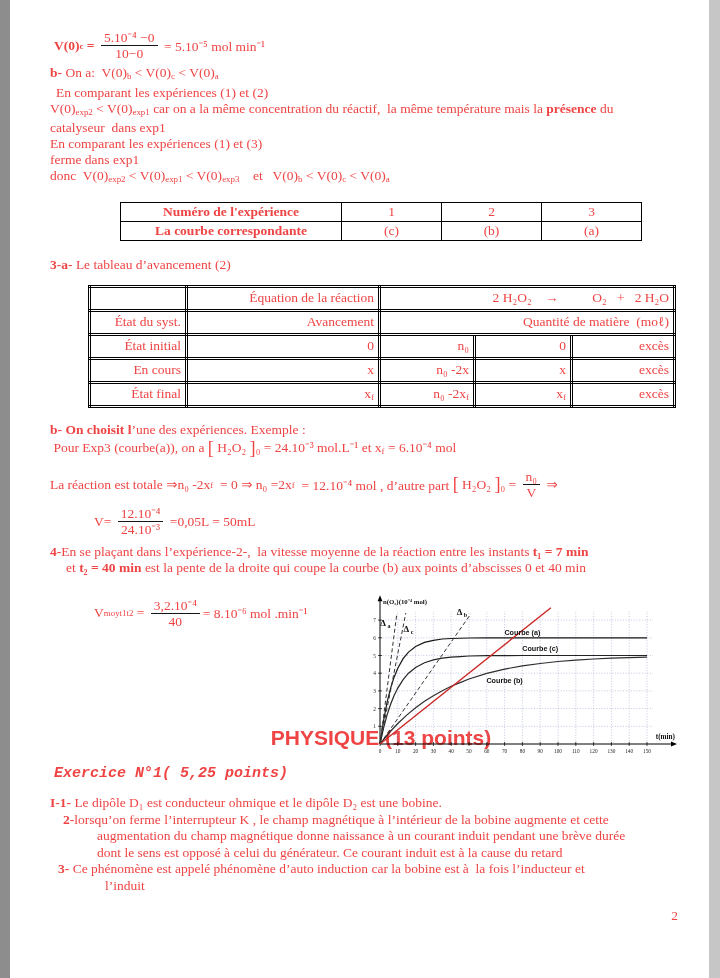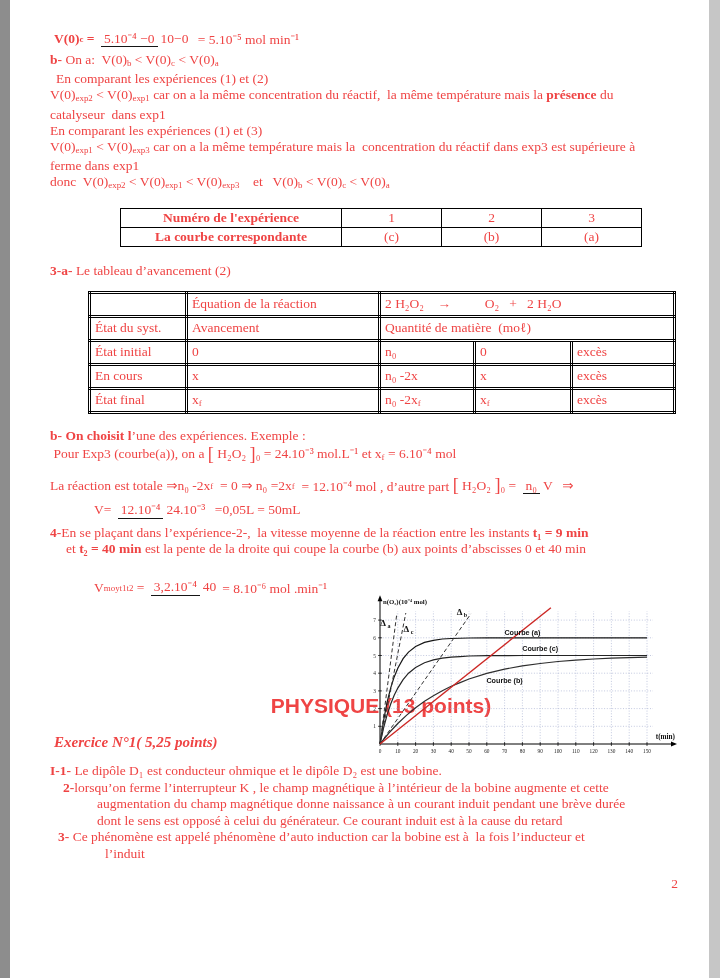--- a/index.html
+++ b/index.html
@@ -5,60 +5,59 @@
   html,body{margin:0;padding:0;background:#ffffff;}
   .page{position:relative;width:720px;height:978px;background:#ffffff;overflow:hidden;
         font-family:"Liberation Serif",serif;font-size:13.5px;color:#ef4444;}
   .edge-l{position:absolute;left:0;top:0;width:10px;height:978px;background:#8d8d8d;}
   .edge-r{position:absolute;right:0;top:0;width:11px;height:978px;background:#c6c6c6;}
   .content{position:absolute;left:50px;top:30px;width:662px;}
   .line{white-space:pre;line-height:16px;margin:0;}
   .s-b{font-weight:bold;}
   .s-sub{font-size:0.66em;vertical-align:-0.28em;}
   .s-lg{font-size:1.35em;vertical-align:-0.1em;}
-  .frac{display:inline-flex;flex-direction:row;text-align:center;vertical-align:middle;
+  .frac{display:inline-flex;flex-direction:column;text-align:center;vertical-align:middle;
         line-height:1.12;margin:0 3px;}
   .frac .fn{border-bottom:1.2px solid #151515;padding:0 3px;}
   .frac .fd{padding:0 3px;}
   .fline{white-space:pre;margin:0;display:flex;align-items:center;}
   
   table.t1{border-collapse:collapse;margin:14px 0 0 70px;}
   table.t1 td{border:1.5px solid #000;text-align:center;padding:0 4px;height:18px;white-space:pre;}
   table.t1 td.c0{width:212px;} table.t1 td.cn{width:91px;}
   
   table.t2{border-collapse:collapse;margin:12px 0 0 38px;}
-  table.t2 td{border:3px double #000;text-align:left;padding:1px 4px;height:19px;white-space:pre;}
+  table.t2 td{border:3px double #000;text-align:right;padding:1px 4px;height:19px;white-space:pre;}
   table.t2 td.c0{width:86px;font-family:Liberation Serif, serif;} table.t2 td.c1{width:182px;}
   table.t2 td.c2{width:84px;} table.t2 td.c3{width:86px;} table.t2 td.c4{width:92px;}
   .mt8{margin-top:8px;} .mt14{margin-top:14px;} .mt16{margin-top:16px;} .mt6{margin-top:6px;}
   .in1{margin-left:6px;} .in2{margin-left:16px;} .in3{margin-left:44px;}
   .chart{position:absolute;left:370px;top:586px;width:340px;height:180px;}
   .chart svg{width:100%;height:100%;}
   .h-phys{font-family:"Liberation Sans",sans-serif;font-weight:bold;font-size:21px;
           text-align:center;margin-top:96px;line-height:26px;}
-  .h-ex{font-weight:bold;font-style:italic;font-size:15px;line-height:18px;margin-top:4px;margin-left:4px;}
+  .h-ex{font-weight:bold;font-style:italic;font-size:15px;line-height:18px;margin-top:4px;margin-left:4px;font-family:Liberation Mono, monospace;}
   .pline{white-space:pre;line-height:16.5px;margin:0;}
   .pagenum{text-align:right;padding-right:34px;margin-top:14px;line-height:16px;}
 </style>
 </head>
 <body>
 
 <div class="page">
   <div class="edge-l"></div>
   <div class="edge-r"></div>
 
   <div class="content">
 
     <div class="fline" style="margin-left:4px"><span class="s-b">V(0)</span><span class="s-b s-sub">c</span><span class="s-b"> = </span><span class="frac"><span class="fn">5.10⁻⁴ −0</span><span class="fd">10−0</span></span> = 5.10⁻⁵ mol min⁻¹</div>
     <p class="line" style="margin-top:4px"><span class="s-b">b- </span>On a:  V(0)<span class="s-sub">b</span> &lt; V(0)<span class="s-sub">c</span> &lt; V(0)<span class="s-sub">a</span></p>
     <p class="line in1">En comparant les expériences (1) et (2)</p>
     <p class="line">V(0)<span class="s-sub">exp2</span> &lt; V(0)<span class="s-sub">exp1</span> car on a la même concentration du réactif,  la même température mais la <span class="s-b">présence</span> du</p>
     <p class="line">catalyseur  dans exp1</p>
     <p class="line">En comparant les expériences (1) et (3)</p>
-    <p class="line">V(0)<span class="s-sub">exp1</span> &lt; V(0)<span class="s-sub">exp3</span> car on a la même température mais la  concentration du réactif dans exp3 est supérieure à</p>
     <p class="line">ferme dans exp1</p>
     <p class="line">donc  V(0)<span class="s-sub">exp2</span> &lt; V(0)<span class="s-sub">exp1</span> &lt; V(0)<span class="s-sub">exp3</span>    et   V(0)<span class="s-sub">b</span> &lt; V(0)<span class="s-sub">c</span> &lt; V(0)<span class="s-sub">a</span></p>
 
     <table class="t1">
       <tbody>
           <tr>
         <td class="c0"><span class="s-b">Numéro de l'expérience</span></td>
         <td class="cn">1</td>
         <td class="cn">2</td>
         <td class="cn">3</td>
@@ -107,21 +106,21 @@
         <td class="c3">x<span class="s-sub">f</span></td>
         <td class="c4">excès</td>
       </tr>
     </tbody>
       </table>
 
     <p class="line mt14"><span class="s-b">b- On choisit l</span>’une des expériences. Exemple :</p>
     <p class="line" style="line-height:19px"> Pour Exp3 (courbe(a)), on a <span class="s-lg">[</span> H₂O₂ <span class="s-lg">]</span>₀ = 24.10⁻³ mol.L⁻¹ et x<span class="s-sub">f</span> = 6.10⁻⁴ mol</p>
     <div class="fline mt8">La réaction est totale ⇒n₀ -2x<span class="s-sub">f</span>  = 0 ⇒ n₀ =2x<span class="s-sub">f</span>  = 12.10⁻⁴ mol , d’autre part <span class="s-lg">[</span> H₂O₂ <span class="s-lg">]</span>₀ = <span class="frac"><span class="fn">n₀</span><span class="fd">V</span></span> ⇒</div>
     <div class="fline mt6 in3">V= <span class="frac"><span class="fn">12.10⁻⁴</span><span class="fd">24.10⁻³</span></span> =0,05L = 50mL</div>
-    <p class="line mt6"><span class="s-b">4-</span>En se plaçant dans l’expérience-2-,  la vitesse moyenne de la réaction entre les instants <span class="s-b">t₁ = 9 min</span></p>
+    <p class="line mt6"><span class="s-b">4-</span>En se plaçant dans l’expérience-2-,  la vitesse moyenne de la réaction entre les instants <span class="s-b">t₁ = 7 min</span></p>
     <p class="line in2">et <span class="s-b">t₂ = 40 min</span> est la pente de la droite qui coupe la courbe (b) aux points d’abscisses 0 et 40 min</p>
     <div class="fline in3" style="margin-top:22px">V<span class="s-sub">moyt1t2</span> = <span class="frac"><span class="fn">3,2.10⁻⁴</span><span class="fd">40</span></span>= 8.10⁻⁶ mol .min⁻¹</div>
 
     <h1 class="h-phys">PHYSIQUE (13 points)</h1>
     <h2 class="h-ex">Exercice N°1( 5,25 points)</h2>
     <p class="pline"><span class="s-b">I-1- </span>Le dipôle D₁ est conducteur ohmique et le dipôle D₂ est une bobine.</p>
     <p class="pline" style="margin-left:13px"><span class="s-b">2-</span>lorsqu’on ferme l’interrupteur K , le champ magnétique à l’intérieur de la bobine augmente et cette</p>
     <p class="pline" style="margin-left:47px">augmentation du champ magnétique donne naissance à un courant induit pendant une brève durée</p>
     <p class="pline" style="margin-left:47px">dont le sens est opposé à celui du générateur. Ce courant induit est à la cause du retard</p>
     <p class="pline" style="margin-left:8px"><span class="s-b">3- </span>Ce phénomène est appelé phénomène d’auto induction car la bobine est à  la fois l’inducteur et</p>

